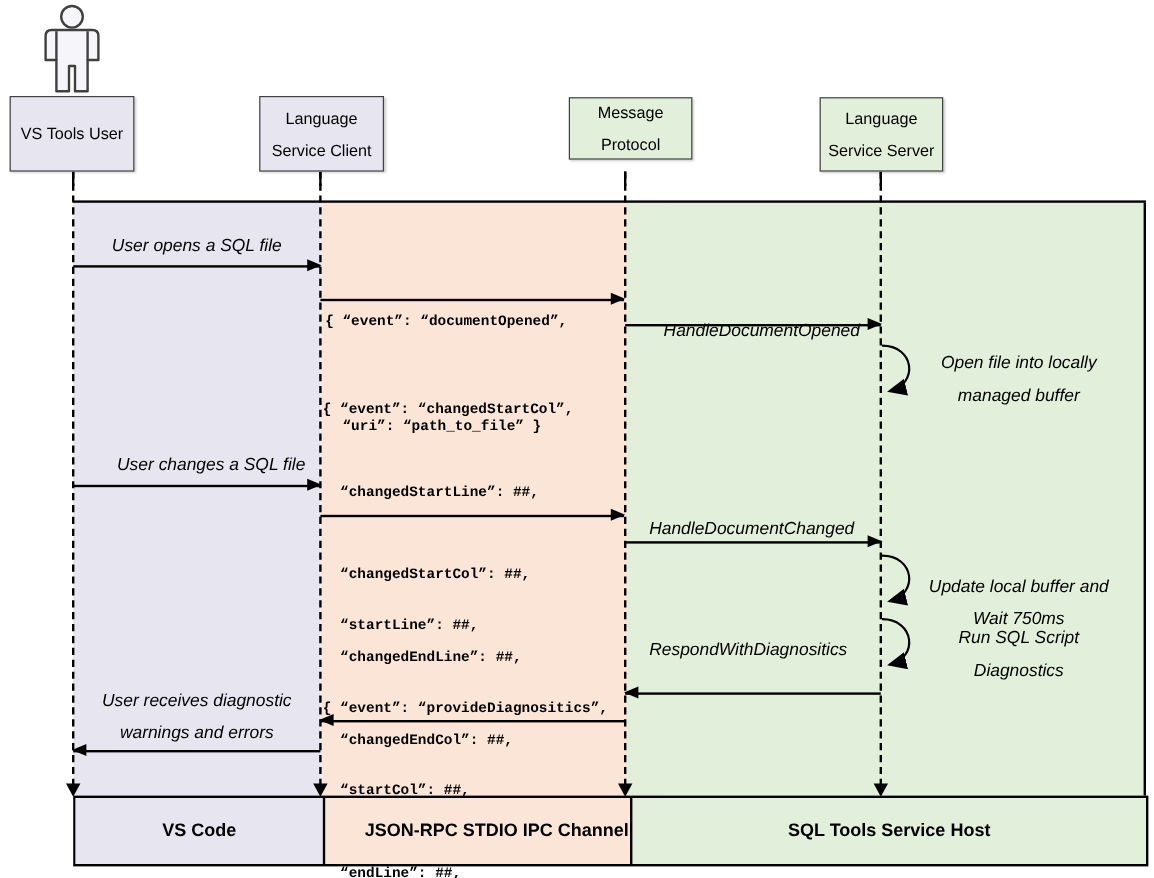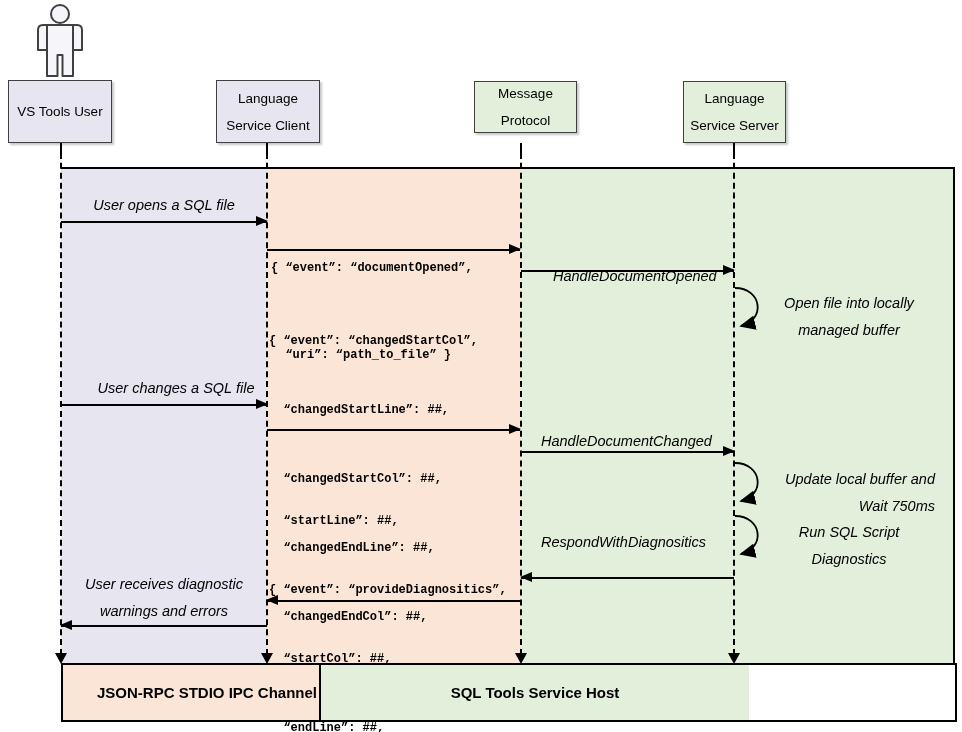--- a/index.html
+++ b/index.html
@@ -169,29 +169,32 @@
       <path d="M0,0 L9,4 L0,8 Z" fill="#000"></path>
         </marker>
       </defs>
     <path d="M1,2 C28,2 32,34 7,40" fill="none" stroke="#000" stroke-width="1.8" marker-end="url(#ah3)"></path>
   </svg>
 
   <div class="note" style="left:763px; top:290px;">
     <div>Open file into locally</div>
     <div>managed buffer</div>
   </div>
-  <div class="note" style="left:763px; top:466px;text-align:right;">
+  <div class="note" style="left:763px; top:476px;">
     <div>Update local buffer and</div>
     <div>Wait 750ms</div>
   </div>
   <div class="note" style="left:763px; top:519px;">
     <div>Run SQL Script Diagnostics</div>
   </div>
 
   <div class="footer">
+    <div class="footer-cell fill-lavender" style="width:206px;">
+      <span>VS Code</span>
+    </div>
     <div class="footer-cell fill-peach" style="width:256px;">
       <span>JSON-RPC STDIO IPC Channel</span>
     </div>
     <div class="footer-cell fill-green" style="width:430px;">
       <span>SQL Tools Service Host</span>
     </div>
   </div>
 
 </div>
 

